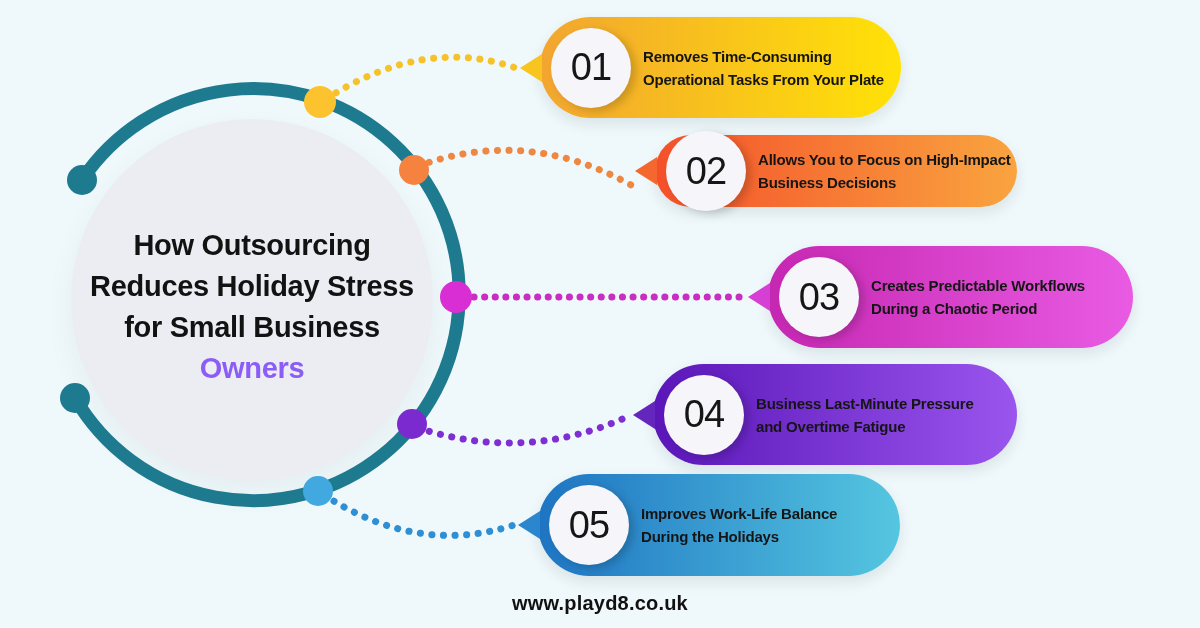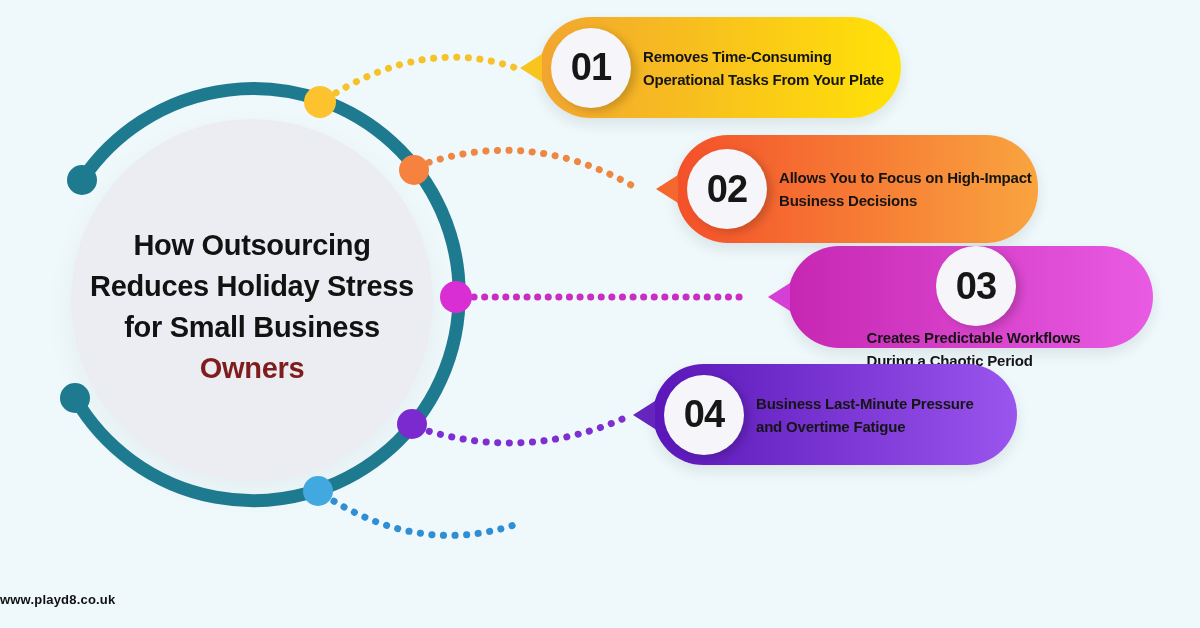--- a/index.html
+++ b/index.html
@@ -37,36 +37,36 @@
     width:0;height:0;
     border-top:14px solid transparent;
     border-bottom:14px solid transparent;
     border-right:22px solid var(--tip);
   }
   .num-circle{
     flex:0 0 auto;width:80px;height:80px;margin-left:11px;border-radius:50%;
     background:#F6F6FA;display:flex;align-items:center;justify-content:center;
     box-shadow:5px 3px 9px rgba(0,0,0,0.18);
   }
-  .num-circle span{font-size:38px;font-weight:700;color:#161616;letter-spacing:-1px;}
+  .num-circle span{font-size:38px;font-weight:400;color:#161616;letter-spacing:-1px;}
   .pill-text{
     margin-left:12px;padding-right:6px;
     font-size:15px;font-weight:700;color:#151515;letter-spacing:-0.2px;
     line-height:23px;
   }
   .pill-text div{white-space:nowrap;}
   .p1{left:540px;top:17px;width:361px;height:101px;}
-  .p2{left:676px;top:135px;width:362px;height:108px;}
-  .p3{left:788px;top:246px;width:365px;height:102px;flex-direction:column;}
+  .p2{left:655px;top:135px;width:362px;height:72px;}
+  .p3{left:768px;top:246px;width:365px;height:102px;}
   .p4{left:653px;top:364px;width:364px;height:101px;}
   .p5{left:538px;top:474px;width:362px;height:102px;}
   
   .footer{
     position:absolute;left:0;top:592px;width:100%;
-    font-size:13px;font-weight:700;color:#111111;
+    text-align:center;font-size:20px;font-weight:700;color:#111111;
     letter-spacing:0.2px;
   }
 </style>
 </head>
 <body>
 
 <div id="stage" style="background: rgb(239, 248, 250);">
 
   <div class="center-circle" style="background: rgb(236, 237, 243);"></div>
 
@@ -86,21 +86,21 @@
     <circle cx="414" cy="170" r="15" fill="#F6823F"></circle>
     <circle cx="456" cy="297" r="16" fill="#D92ED4"></circle>
     <circle cx="412" cy="424" r="15" fill="#7B2ACF"></circle>
     <circle cx="318" cy="491" r="15" fill="#41A8E0"></circle>
   </svg>
 
   <div class="center-title">
     <div style="color: rgb(18, 18, 18);">How Outsourcing</div>
     <div style="color: rgb(18, 18, 18);">Reduces Holiday Stress</div>
     <div style="color: rgb(18, 18, 18);">for Small Business</div>
-    <div style="color: #7f1d1d;">Owners</div>
+    <div style="color: #8b5cf6;">Owners</div>
   </div>
 
   <div class="pill p1" style="--c1: #F2A530; --c2: #FFE207; --tip: #F8C41E;">
     <div class="tip"></div>
     <div class="num-circle">
       <span>01</span>
     </div>
     <div class="pill-text">
       <div>Removes Time-Consuming</div>
       <div>Operational Tasks From Your Plate</div>
@@ -133,16 +133,26 @@
     <div class="tip"></div>
     <div class="num-circle">
       <span>04</span>
     </div>
     <div class="pill-text">
       <div>Business Last-Minute Pressure</div>
       <div>and Overtime Fatigue</div>
     </div>
   </div>
 
+  <div class="pill p5" style="--c1: #1E74C2; --c2: #55C6E0; --tip: #2B87CD;">
+    <div class="tip"></div>
+    <div class="num-circle">
+      <span>05</span>
+    </div>
+    <div class="pill-text">
+      <div>Improves Work-Life Balance</div>
+      <div>During the Holidays</div>
+    </div>
+  </div>
 
   <div class="footer">www.playd8.co.uk</div>
 
 </div>
 
 </body></html>

